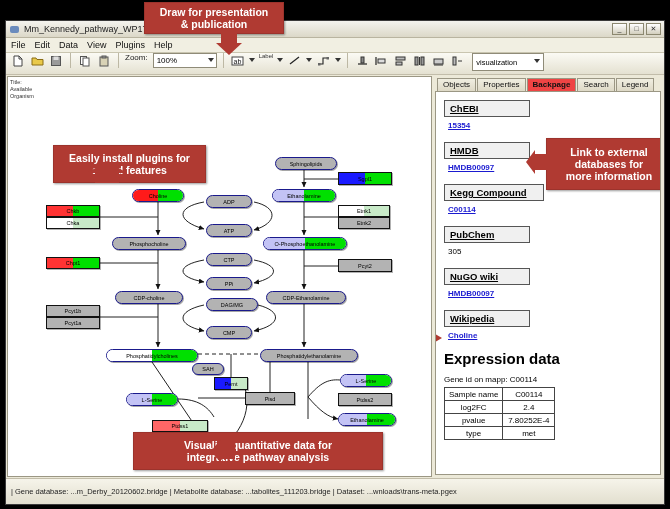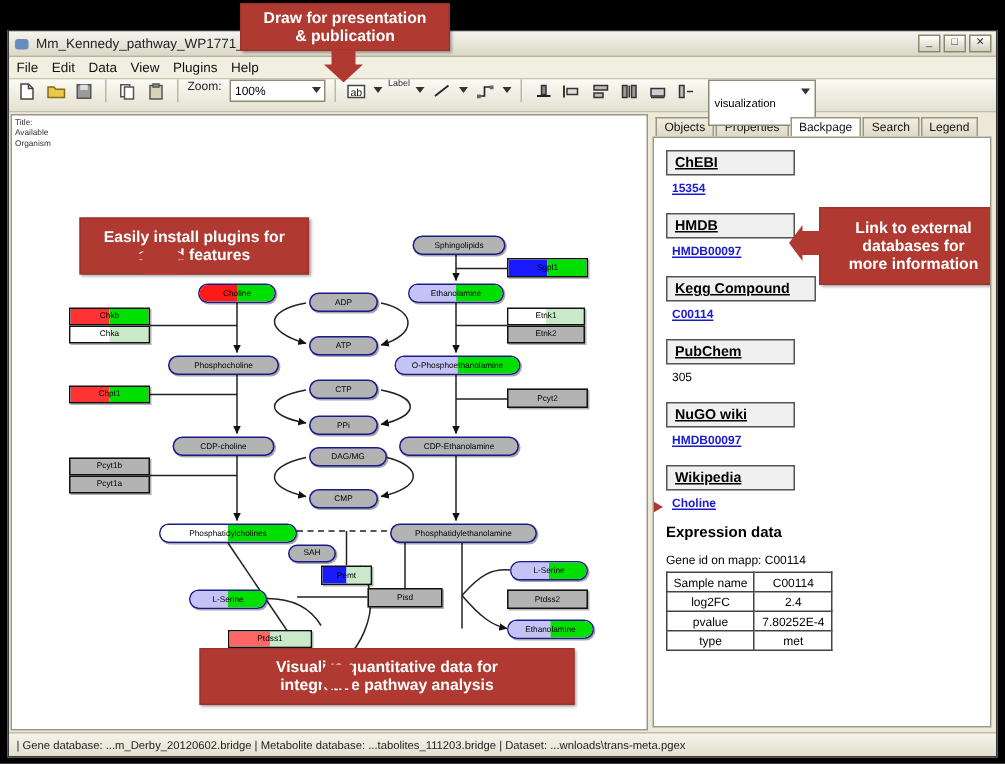--- a/index.html
+++ b/index.html
@@ -40,50 +40,50 @@
   .tbtn svg{display:block;}
   .sep{ width:1px;height:15px;background:#bdb8a4;margin:0 3px; }
   .zoom-label{ font-size:8px;color:#222;margin-right:2px;}
   .zoom-combo{ width:64px;height:15px;border:1px solid #8f8b78;background:#fff;
     font-size:8px;display:flex;align-items:center;padding-left:3px;position:relative;}
   .zoom-combo .arrow{ position:absolute;right:2px;top:4px;border-left:3px solid transparent;
     border-right:3px solid transparent;border-top:4px solid #333;}
   .mini-arrow{ width:7px;height:14px;display:flex;align-items:center;justify-content:center;}
   .mini-arrow i{ border-left:3px solid transparent;border-right:3px solid transparent;
     border-top:4px solid #333; display:block;}
-  .viscombo{ width:72px;height:31px;border:1px solid #8f8b78;background:#fff;font-size:7.5px;
+  .viscombo{ width:72px;height:18px;border:1px solid #8f8b78;background:#fff;font-size:7.5px;
     display:flex;align-items:center;padding-left:3px;position:relative;margin-left:4px;}
   .viscombo .arrow{position:absolute;right:3px;top:5px;border-left:3px solid transparent;
     border-right:3px solid transparent;border-top:4px solid #333;}
   
   .workarea{ flex:1; display:flex; background:#ece9d8; min-height:0;}
   .canvas-pane{ position:relative; width:425px; background:#fff; border:1px solid #9b9784;
      margin:1px; overflow:hidden;}
   .side-pane{ flex:1; margin:1px 1px 1px 0; background:#ece9d8; display:flex; flex-direction:column;}
   
   .tabs{ display:flex; align-items:flex-end; height:15px; padding-left:4px; gap:1px;
          font-size:8px; }
   .tab{ padding:1px 5px 2px 5px; border:1px solid #9b9784; border-bottom:none;
         background:linear-gradient(#f0eee1,#ded9c6); color:#111; }
-  .tab.active{ background:#ffffff; position:relative; top:0; font-weight:normal; }
+  .tab.active{ background:#ef4444; position:relative; top:0; font-weight:bold; }
   .side-body{ flex:1; background:#fff; border:1px solid #9b9784; margin:0 2px 2px 2px;
               overflow:hidden; position:relative; padding:6px 8px; }
   .bp-head{ display:inline-block; border:1px solid #555; background:#f0f0f0;
       font-size:9.5px; font-weight:bold; padding:2px 16px 2px 5px; color:#000; min-width:86px;text-decoration:underline;}
   .bp-link{ font-size:8px; color:#1a1ad0; text-decoration:underline; font-weight:bold;
       margin:4px 0 10px 4px; display:block;}
   .bp-plain{ font-size:8px; color:#000; margin:4px 0 10px 4px; display:block;}
   .bp-sec{ margin-bottom:2px; }
-  .exp-title{ font-size:10px; font-weight:bold; color:#000; margin:4px 0 8px 0;}
+  .exp-title{ font-size:15px; font-weight:bold; color:#000; margin:4px 0 8px 0;}
   .gene-id{ font-size:8px; color:#000; margin-bottom:3px;}
   table.exp{ border-collapse:collapse; font-size:8px; }
   table.exp td{ border:1px solid #444; padding:1.5px 4px; text-align:center; color:#000;
       background:#fff; min-width:52px;}
   
-  .statusbar{ height:16px; background:linear-gradient(#f6f4ea,#e2dfcf);
+  .statusbar{ height:26px; background:linear-gradient(#f6f4ea,#e2dfcf);
      border-top:1px solid #c2bdaa; display:flex; align-items:center;
      font-size:7.5px; color:#222; padding-left:5px; white-space:nowrap;}
   
   .meta{ position:absolute; left:2px; top:2px; font-size:5.5px; color:#333; line-height:7px;}
   .node{ position:absolute; display:flex; align-items:center; justify-content:center;
      font-size:5.5px; color:#000; text-align:center; white-space:nowrap; overflow:hidden;}
   .metabolite{ border:1px solid #1a1a8c; border-radius:9px; background:#b9b9b9;
      box-shadow:1px 1px 0 rgba(0,0,0,.35); }
   .gene{ border:1px solid #111; background:#b3b3b3; box-shadow:1px 1px 0 rgba(0,0,0,.3);}
   .half{ position:absolute; top:0; bottom:0; }
@@ -504,17 +504,17 @@
         </svg>
       </div>
     </div>
   </div>
 
   <div class="statusbar">
     <span>| Gene database: ...m_Derby_20120602.bridge | Metabolite database: ...tabolites_111203.bridge | Dataset:  ...wnloads\trans-meta.pgex</span>
   </div>
 </div>
 
-<div class="callout" style="left:160px;top:2px;width:140px;height:32px;font-size:10.5px;white-space:pre-line;">Draw for presentation
+<div class="callout" style="left:144px;top:2px;width:140px;height:32px;font-size:10.5px;white-space:pre-line;">Draw for presentation
 &amp; publication</div>
 <svg class="cal-arrow" width="26" height="22" style="left:216px;top:33px">
   <path d="M5 0 L21 0 L21 10 L26 10 L13 22 L0 10 L5 10 z" fill="#b03a32"></path>
 </svg>
 
 </body></html>

